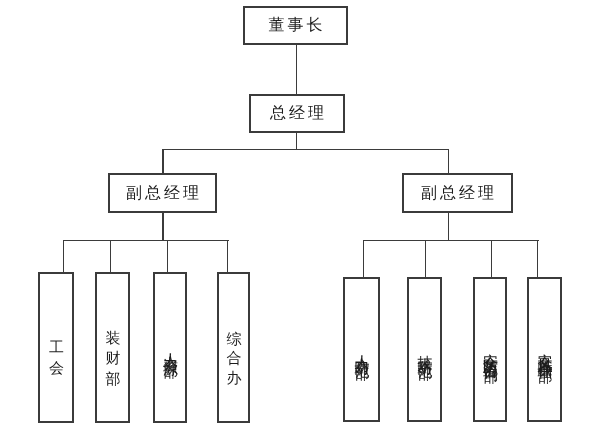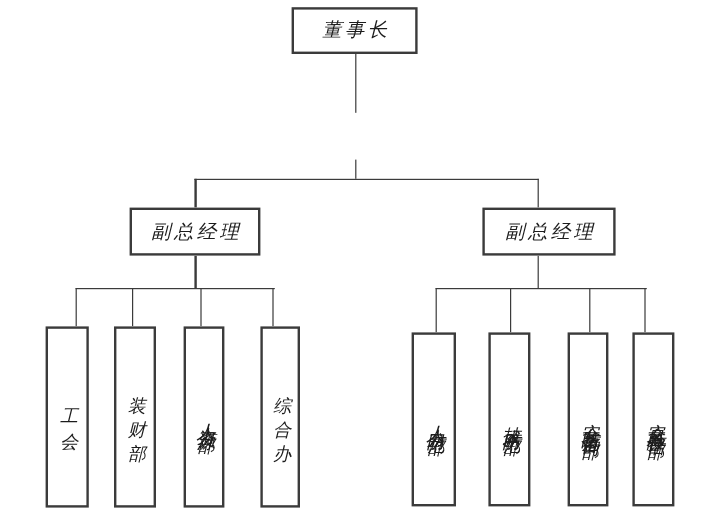--- a/index.html
+++ b/index.html
@@ -1,20 +1,20 @@
 <!DOCTYPE html>
 <html><head>
 <meta charset="utf-8">
 <style>
   html, body { margin: 0; padding: 0; }
   body {
     width: 600px; height: 434px; background: #ffffff; overflow: hidden;
     font-family: "Liberation Serif", "DejaVu Serif", serif;
   }
-  #canvas { position: relative; width: 600px; height: 434px; background: #ffffff; font-style: italic; }
+  #canvas { position: relative; width: 600px; height: 434px; background: #ffffff; }
 
   .node {
     position: absolute; box-sizing: border-box;
     border: 2px solid #3b3b3b; background: #ffffff; color: #1c1c1c;
     display: flex; align-items: center; justify-content: center;
   }
   .hnode { font-size: 16px; letter-spacing: 3px; text-indent: 3px; white-space: nowrap; }
   .vnode span {
     writing-mode: vertical-lr; text-orientation: upright;
     font-size: 15px; line-height: 1;
@@ -81,20 +81,21 @@
 
   <div class="line" id="ln-v6"></div>
   <div class="line" id="ln-h3"></div>
   <div class="line" id="ln-e1"></div>
   <div class="line" id="ln-e2"></div>
   <div class="line" id="ln-e3"></div>
   <div class="line" id="ln-e4"></div>
 
   <div class="node hnode" id="n-chairman">董事长</div>
 
+  <div class="node hnode" id="n-gm">总经理</div>
 
   <div class="node hnode" id="n-dgm-l">副总经理</div>
   <div class="node hnode" id="n-dgm-r">副总经理</div>
 
   <div class="node vnode vwide" id="n-l1">
     <span>工会</span>
   </div>
   <div class="node vnode vwide" id="n-l2">
     <span>装财部</span>
   </div>

